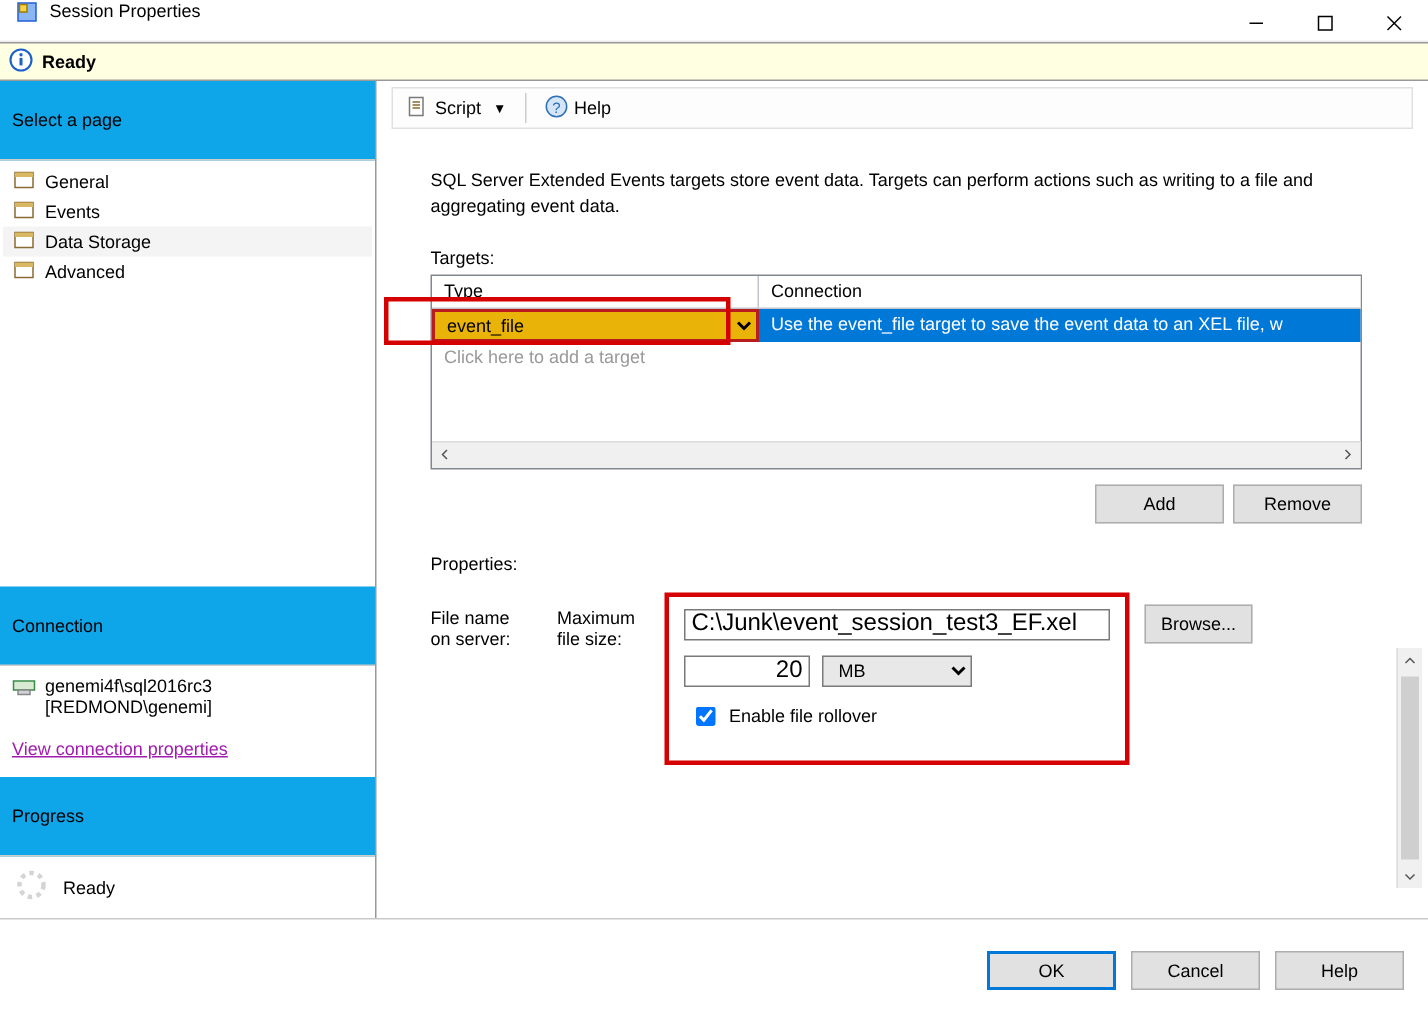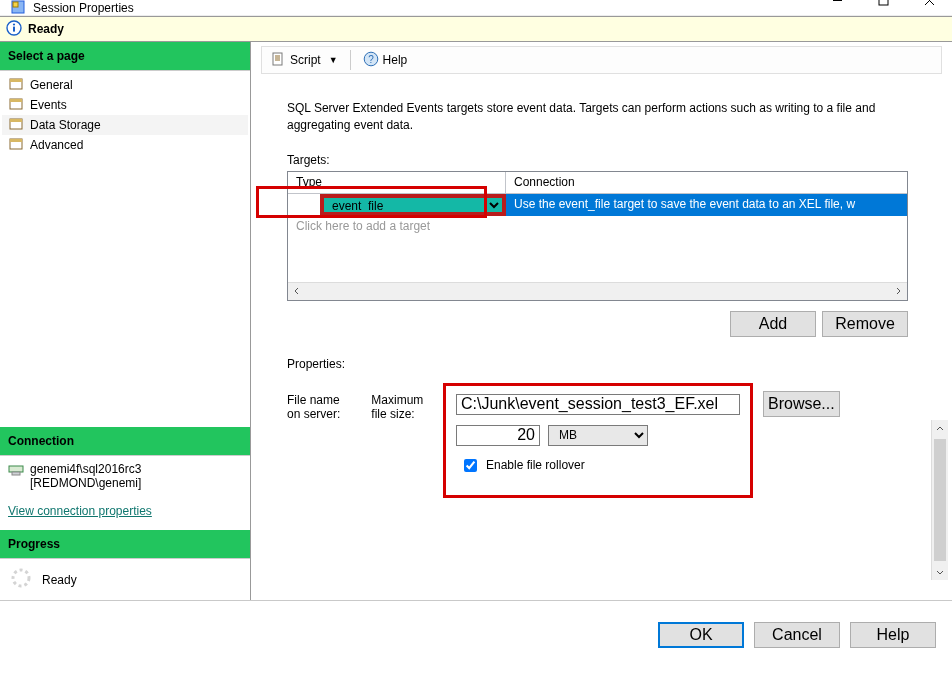--- a/index.html
+++ b/index.html
@@ -1,75 +1,75 @@
 <!DOCTYPE html>
 <html><head>
 <meta charset="utf-8">
 <style>
   * { box-sizing: border-box; font-family: "Segoe UI", Tahoma, sans-serif; }
   html, body { margin: 0; padding: 0; }
   body { width: 952px; height: 687px; background: #fff; overflow: hidden; font-size: 12px; color: #000; }
 
   
-  .titlebar { height: 16px; display: flex; align-items: flex-end; background: #fff; border-bottom: 1px solid #ececec; }
+  .titlebar { height: 28px; display: flex; align-items: flex-start; background: #fff; border-bottom: 1px solid #ececec; }
   .titlebar .app-icon { width: 16px; height: 16px; margin: 0 7px 0 10px; display:inline-block; }
   .titlebar .title-text { font-size: 12px; color: #000; }
   .win-controls { margin-left: auto; display: flex; }
   .win-controls div { width: 46px; height: 30px; display:flex; align-items:center; justify-content:center; }
   .win-controls svg { width: 11px; height: 11px; stroke: #000; fill: none; stroke-width: 1; }
 
   
   .readybar { height: 26px; background: #ffffe1; border: 1px solid #999; border-left: none; border-right: none; display:flex; align-items:center; padding-left: 6px; font-size: 12px; font-weight: bold; gap:6px; }
 
   
   .main { display:flex; height: 558px; }
   .left { width: 251px; border-right: 1px solid #999; display:flex; flex-direction:column; }
   .right { flex:1; display:flex; flex-direction:column; padding: 4px 10px 0 10px; position:relative; }
 
   
-  .section-header { background: #22c55e; border-bottom: 1px solid #ccc; padding: 7px 8px; font-weight: bold; font-size: 12px; }
+  .section-header { background: #0ea5e9; border-bottom: 1px solid #ccc; padding: 19px 8px; font-weight: normal; font-size: 12px; }
   .pagelist { padding: 4px 2px; }
   .pagerow { display:flex; align-items:center; gap:6px; padding: 2px 6px; cursor: default; }
   .pagerow.selected { background: #f4f4f4; }
   .pagerow .pg-icon { width:16px; height:16px; display:inline-block; }
   .page-label { font-size:12px; color:#000; }
 
   .connection-block { padding: 6px 8px 12px 8px; font-size:12px; }
   .connection-row { display:flex; gap:6px; }
   .connectionserver { display:flex; flex-direction:column; }
-  .connection-link { color:#0f766e; text-decoration: underline; margin-top:14px; display:inline-block; }
+  .connection-link { color:#a21caf; text-decoration: underline; margin-top:14px; display:inline-block; }
 
   .progress-block { padding: 8px 10px; display:flex; align-items:center; gap:10px; }
 
   
   .toolbar { height: 28px; display:flex; align-items:center; gap:6px; padding-left:4px; border:1px solid #e0e0e0; background:#fdfdfd; }
   .tb-btn { display:flex; align-items:center; gap:4px; padding: 2px 4px; font-size:12px; }
   .tb-sep { width:1px; height:20px; background:#ccc; margin:0 2px; }
 
   
   .rbody { padding: 26px 34px 0 26px; font-size:12px; }
   .intro { margin-bottom:18px; line-height:1.45; }
   .targets-label { margin-bottom:4px; }
 
   .targets-table { border:1px solid #828790; position:relative; }
   .thead { display:flex; height:22px; background:#fff; border-bottom:1px solid #c1c4ca; }
   .th-col1 { width:218px; border-right:1px solid #c1c4ca; padding:3px 8px; }
   .th-col2 { flex:1; padding:3px 8px; }
   .trow { display:flex; height:22px; }
   .td-col1 { width:218px; display:flex; }
-  .td-col1 select { flex:1; border:4px solid #b91c1c; font-size:12px; height:22px; background:#14b8a6; padding-left:4px;margin-left:32px; }
+  .td-col1 select { flex:1; border:2px solid #b91c1c; font-size:12px; height:22px; background:#eab308; padding-left:4px; }
   .td-col2 { flex:1; background:#0078d7; color:#fff; padding:3px 8px; white-space:nowrap; overflow:hidden; }
   .placeholder-row { padding:3px 8px; color:#999; }
   .table-spacer { height:46px; }
   .hscroll { height:18px; display:flex; background:#f0f0f0; border-top:1px solid #dcdcdc; }
   .hscroll .arrow { width:18px; display:flex; align-items:center; justify-content:center; }
   .hscroll .track { flex:1; }
 
   .addremove { display:flex; justify-content:flex-end; gap:6px; margin:10px 0 0 0; }
-  .btn { height:26px; border:1px solid #adadad; background:#e1e1e1; font-size:16px; padding:0 4px; display:inline-flex; align-items:center; justify-content:center; cursor:default; min-width:86px; }
+  .btn { height:26px; border:1px solid #adadad; background:#e1e1e1; font-size:12px; padding:0 4px; display:inline-flex; align-items:center; justify-content:center; cursor:default; min-width:86px; }
 
   .props-label { margin:20px 0 12px 0; }
 
   
   .props-area { display:flex; align-items:flex-start; gap:10px; }
   .labels-col { display:flex; gap:16px; width:146px; padding-top:10px; }
   .redbox { border:3px solid #d50000; padding:8px 10px 12px 10px; width:310px; }
   .row { display:flex; align-items:center; gap:8px; margin-bottom:10px; }
   .row:last-child { margin-bottom:0; }
   .row input[type="text"] { border:1px solid #7a7a7a; height:21px; font-size:16px; padding:1px 4px; }

